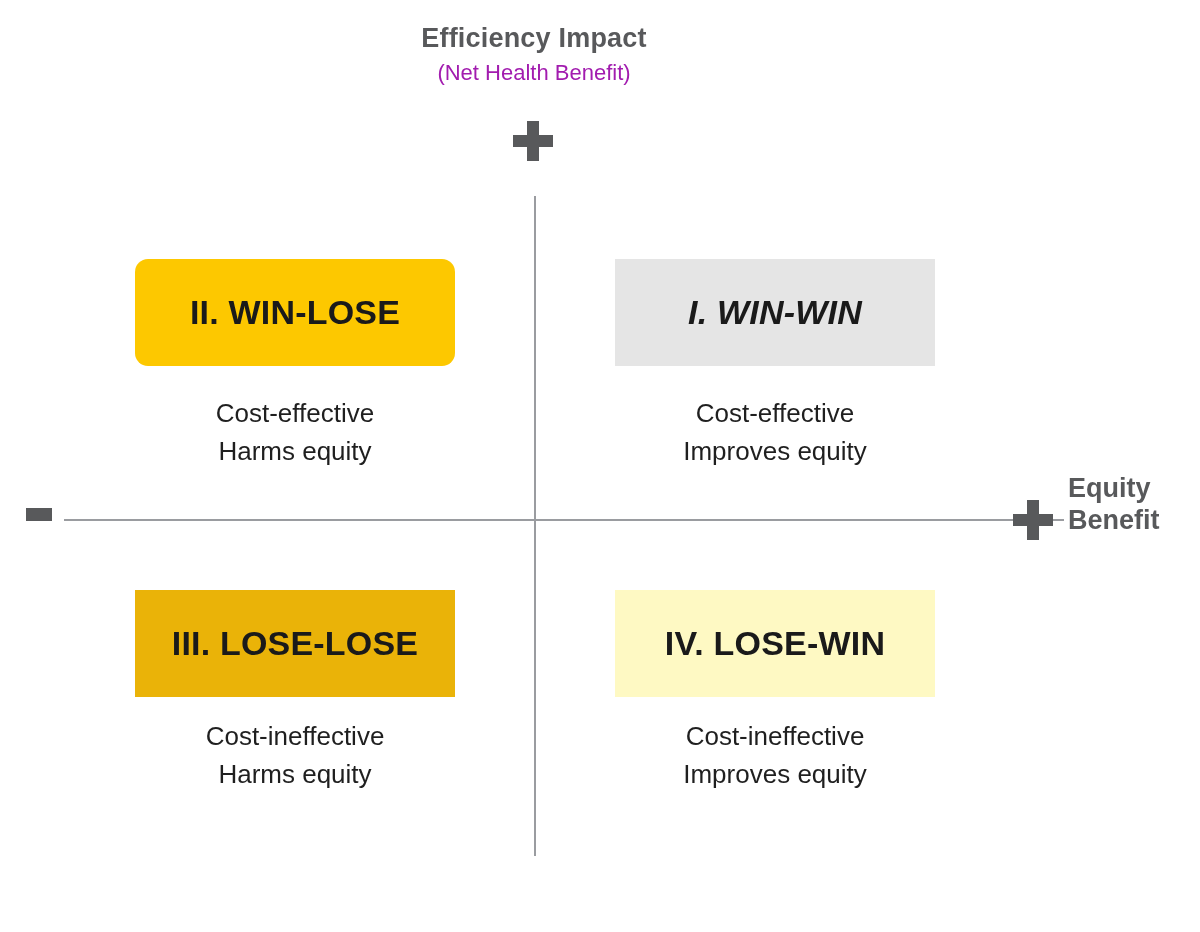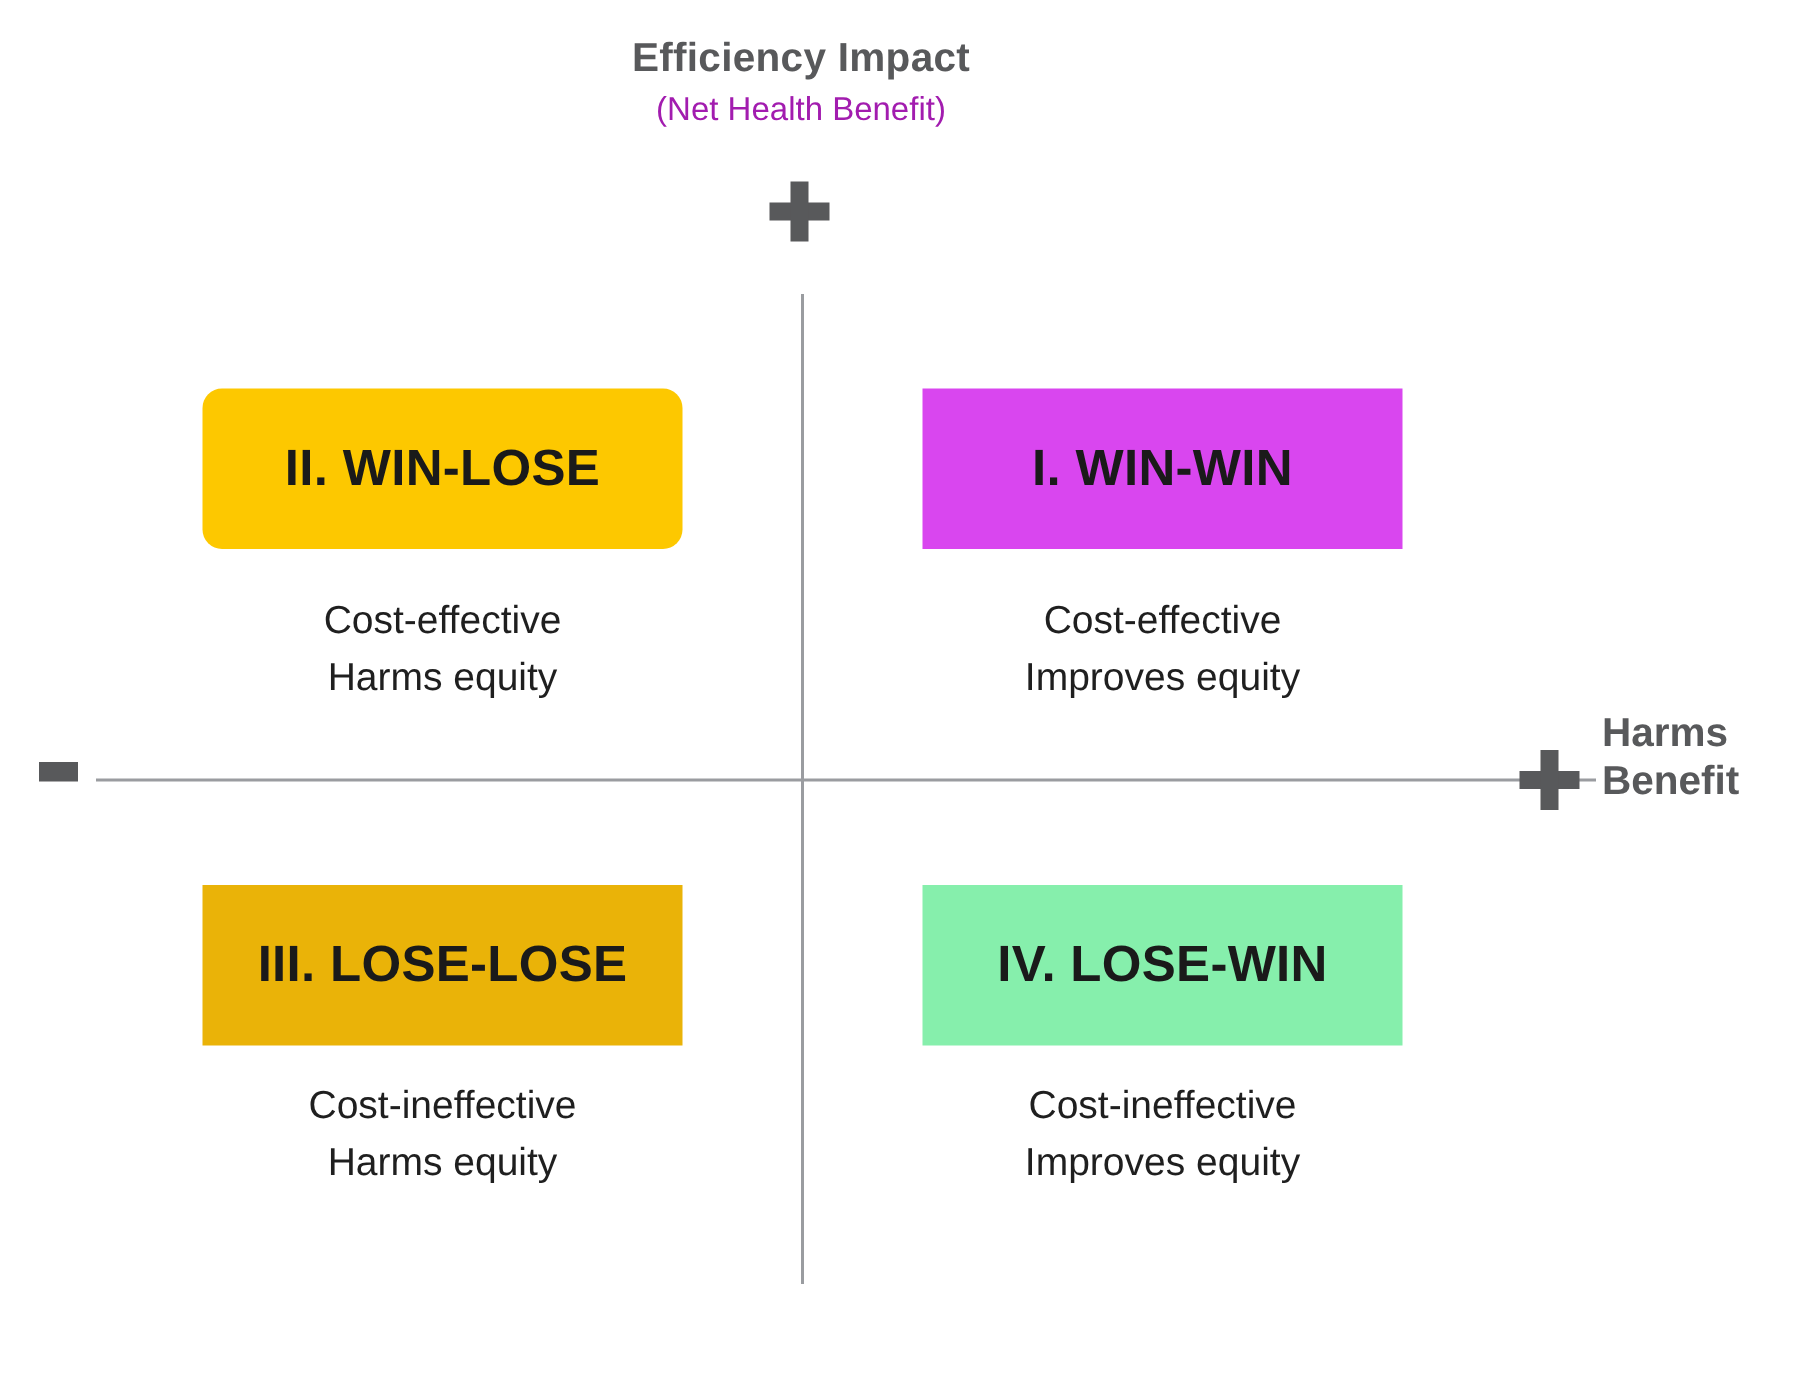--- a/index.html
+++ b/index.html
@@ -173,56 +173,56 @@
   <div class="sign sign-plus-right">
     <span class="bar-h"></span>
     <span class="bar-v"></span>
   </div>
 
   <div class="sign sign-minus-bottom">
     <span class="bar-h"></span>
   </div>
 
   <div class="axis-title-right">
-    <span>Harms</span><br>
+    <span>Equity</span><br>
     <span>Benefit</span>
   </div>
 
   <div class="quad quad-ii">
     <div class="chip" style="background:#fdc800;border-radius:13px;">
       <span class="chip-label">II. WIN-LOSE</span>
     </div>
     <div class="caption">
       <span class="l1">Cost-effective</span>
       <span class="l2">Harms equity</span>
     </div>
   </div>
 
   <div class="quad quad-i">
-    <div class="chip" style="background:#d946ef;">
+    <div class="chip" style="background:#e5e5e5;font-style:italic;">
       <span class="chip-label">I. WIN-WIN</span>
     </div>
     <div class="caption">
       <span class="l1">Cost-effective</span>
       <span class="l2">Improves equity</span>
     </div>
   </div>
 
   <div class="quad quad-iii">
     <div class="chip" style="background:#eab308;">
       <span class="chip-label">III. LOSE-LOSE</span>
     </div>
     <div class="caption">
       <span class="l1">Cost-ineffective</span>
       <span class="l2">Harms equity</span>
     </div>
   </div>
 
   <div class="quad quad-iv">
-    <div class="chip" style="background:#86efac;">
+    <div class="chip" style="background:#fef9c3;">
       <span class="chip-label">IV. LOSE-WIN</span>
     </div>
     <div class="caption">
       <span class="l1">Cost-ineffective</span>
       <span class="l2">Improves equity</span>
     </div>
   </div>
 
 </div>
 

